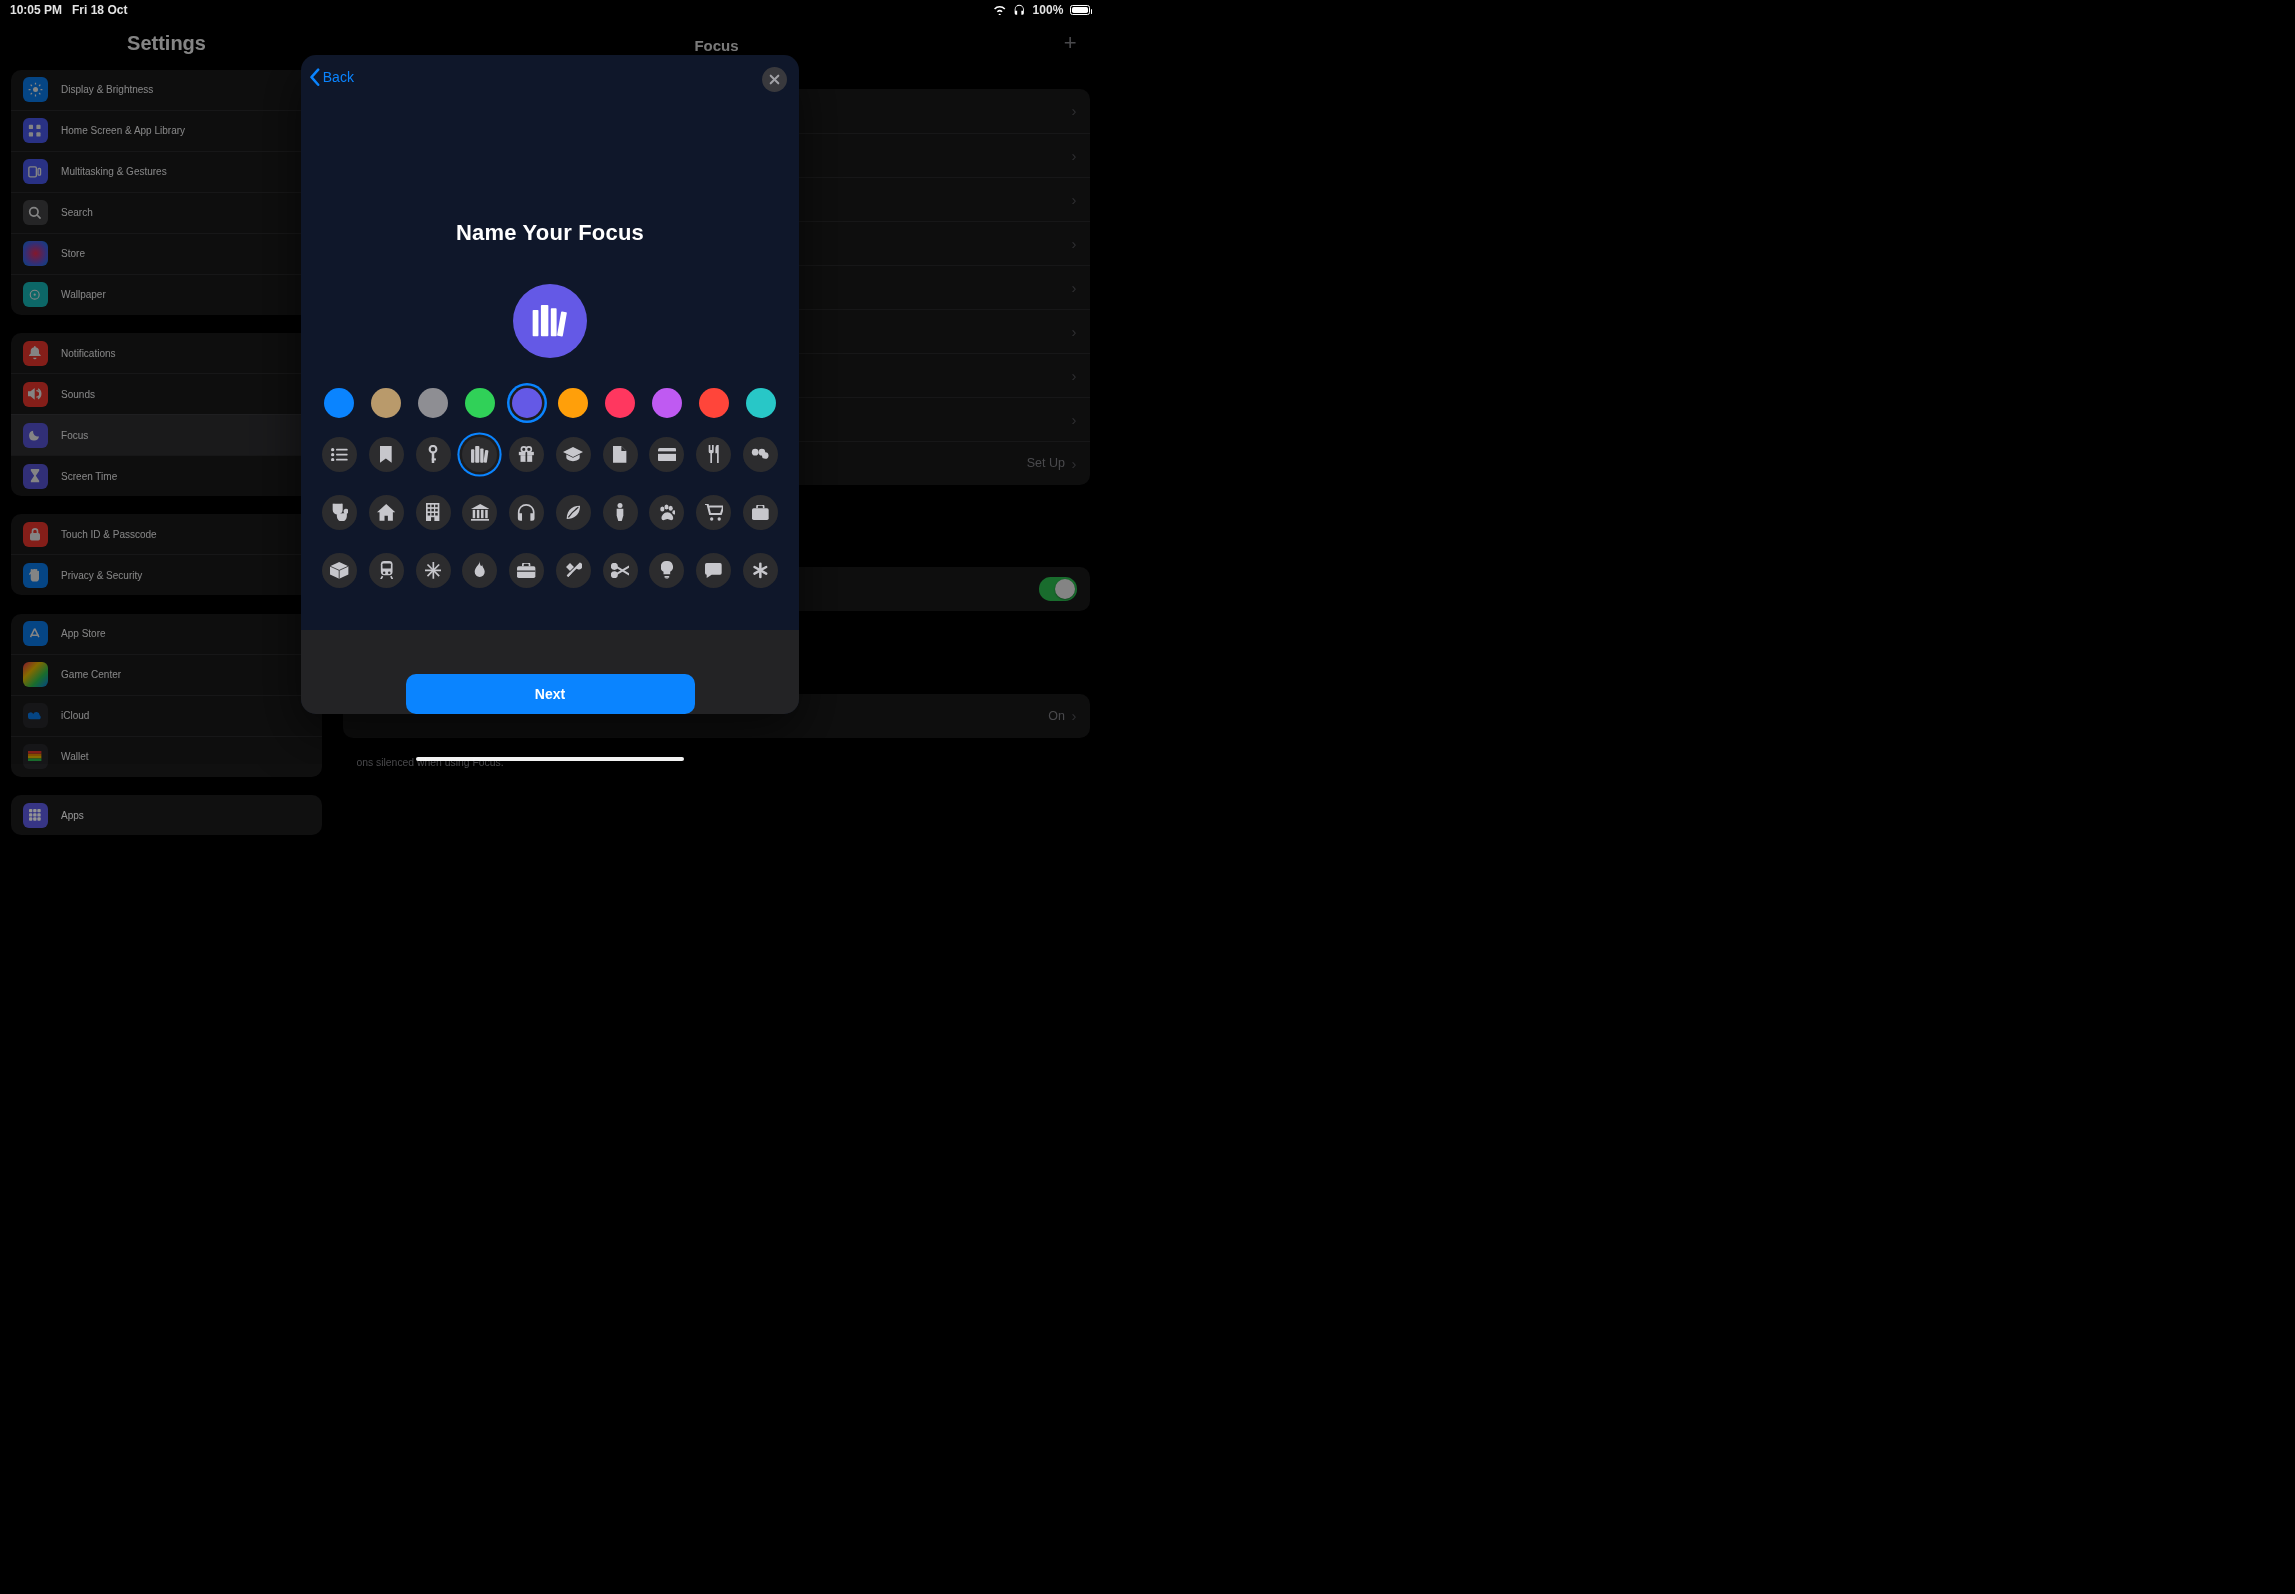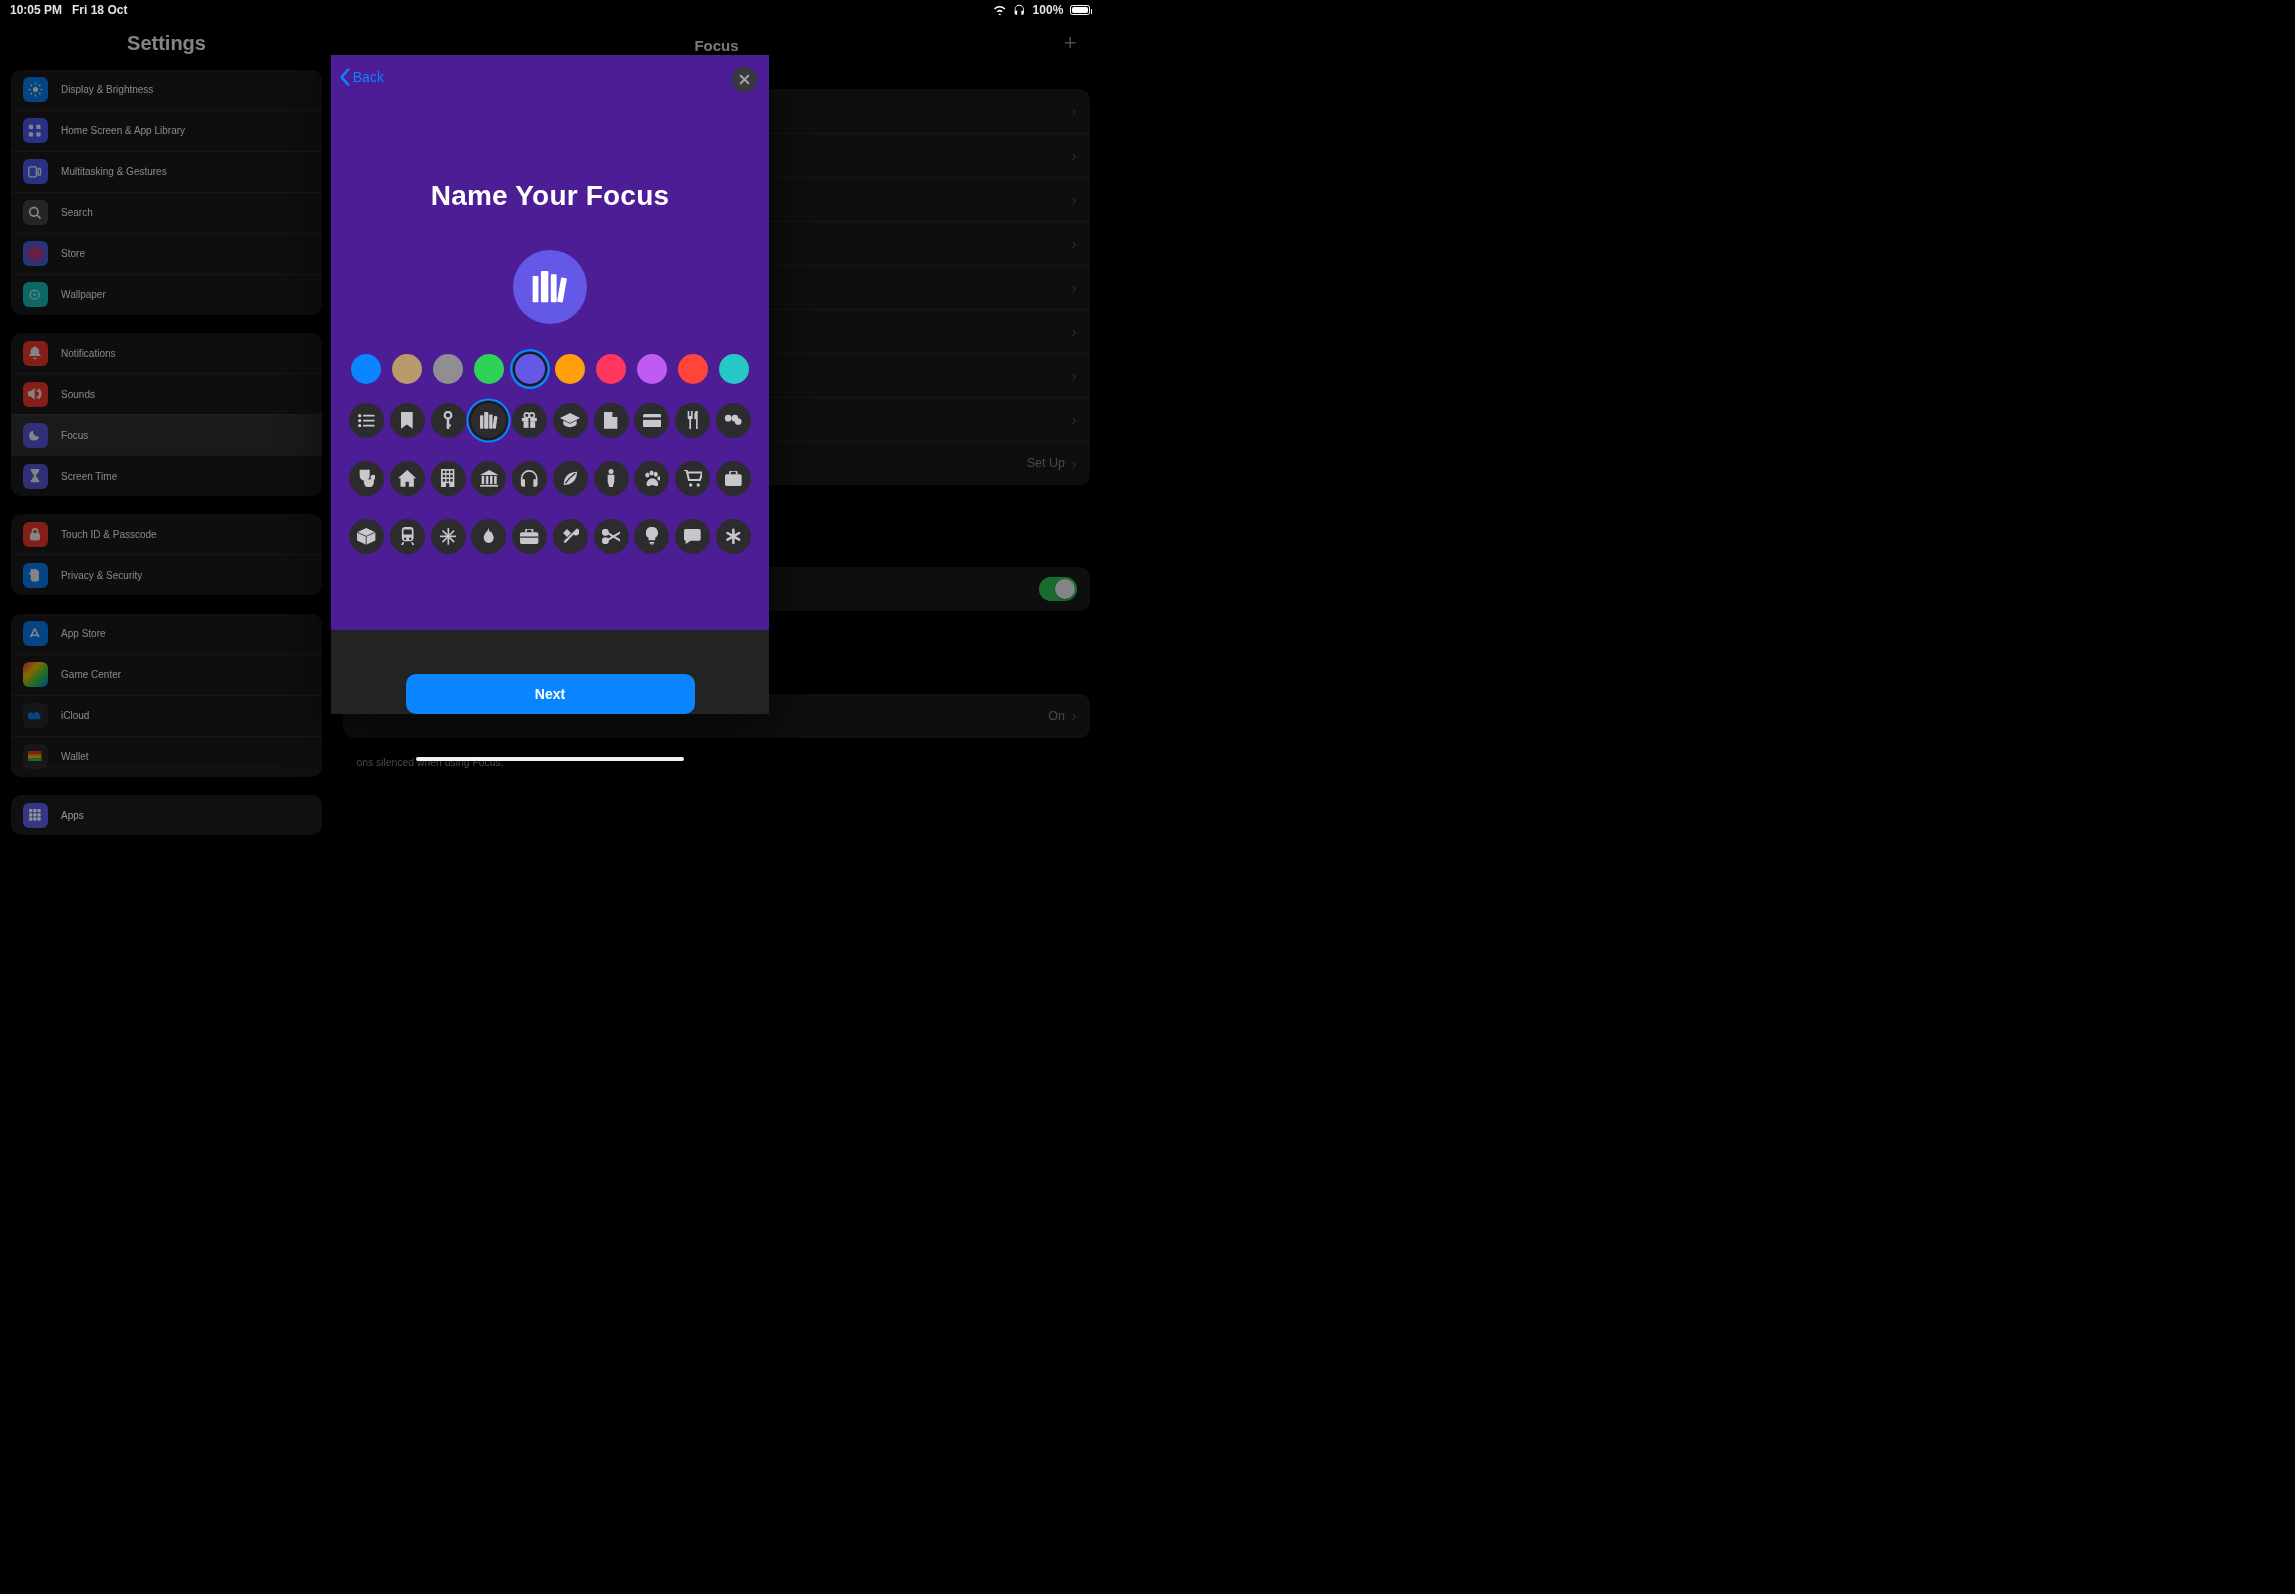--- a/index.html
+++ b/index.html
@@ -77,43 +77,43 @@
     background:#fff; box-shadow:0 0.8px 1.7px rgba(0,0,0,0.4);
   }
 
   
   .dim {
     position:absolute; inset:20px 0 0 0; background: rgba(0,0,0,0.1);
   }
   .modal {
     position:absolute;
     top: 55px; left: 50%; transform: translateX(-50%);
-    width: 438px; height: 659px;
-    background: #4c1d95;
-    border-radius: 0;
+    width: 498px; height: 659px;
+    background: #0f172a;
+    border-radius: 15px;
     overflow:hidden;
     box-shadow: 0 16.7px 50px rgba(0,0,0,0.6);
   }
   .modal-header {
     position:relative; height: 45px;
     display:flex; align-items:center;
   }
   .back {
     display:flex; align-items:center; gap:1.7px; color:#0a84ff; font-size:14px;
     padding-left:8.4px; cursor:pointer;
   }
   .back svg{stroke:#0a84ff;}
   .close {
     position:absolute; right:11.7px; top:11.7px;
     width:25px; height:25px; border-radius:50%; background:#39393d;
     display:flex; align-items:center; justify-content:center; cursor:pointer;
   }
   .close svg{stroke:#a1a1a6;}
   .modal-body { padding: 0 13.4px; text-align:center; }
-  .modal-title { font-size:28px; font-weight:700; margin-top: 80px; letter-spacing:0.2px;}
+  .modal-title { font-size:22px; font-weight:700; margin-top: 120px; letter-spacing:0.2px;}
   .preview {
     width:74px; height:74px; border-radius:50%;
     margin: 38px auto 23.4px;
     display:flex; align-items:center; justify-content:center;
   }
   .name-field {
     width:100%; background:#2c2c2e; border:0; border-radius:10px;
     height:45px; font-size:15px; font-weight:600; text-align:center;
     outline:none;
   }

